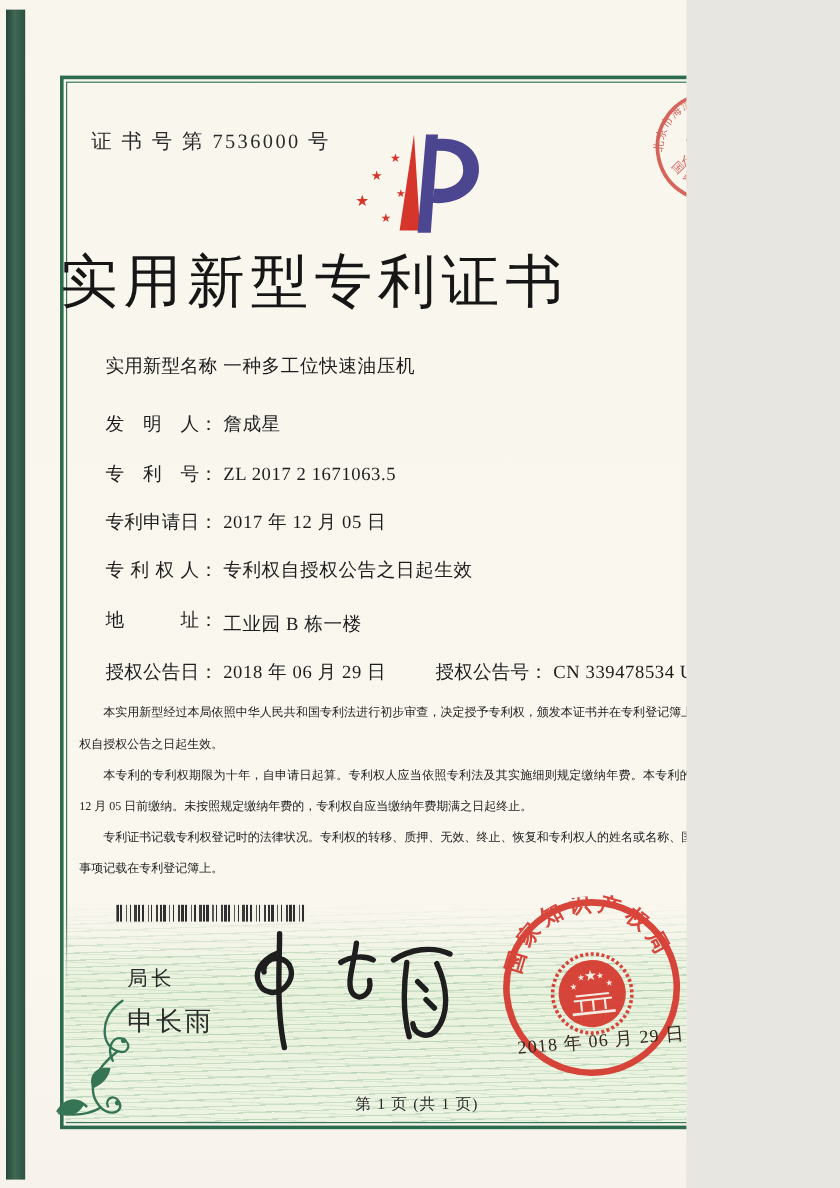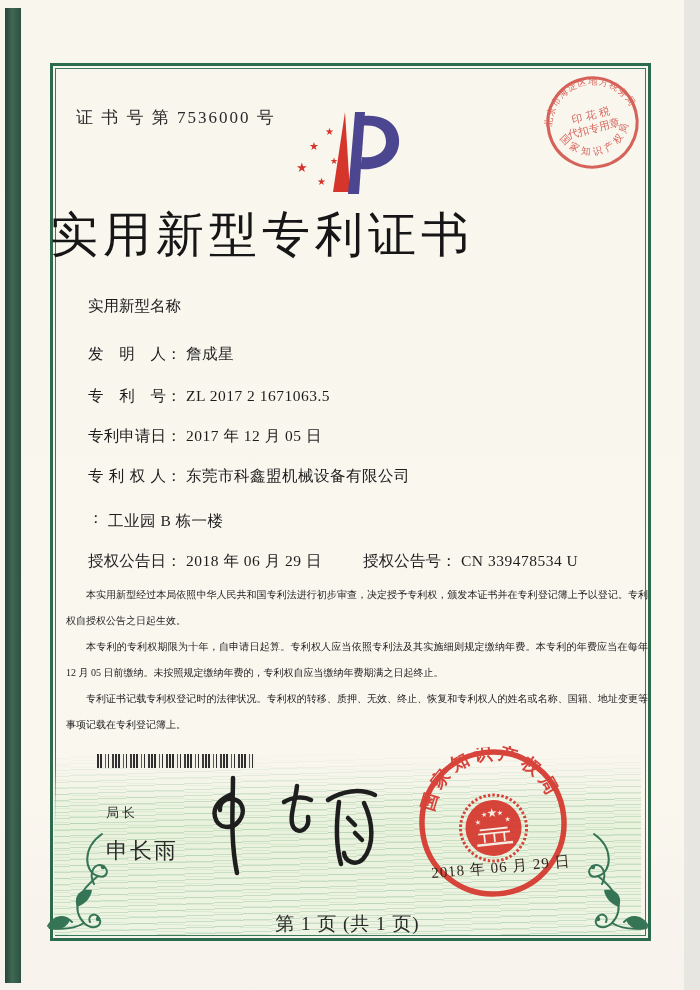--- a/index.html
+++ b/index.html
@@ -1,17 +1,17 @@
 <!DOCTYPE html>
 <html><head>
 <meta charset="utf-8">
 <style>
   html,body{margin:0;padding:0;background:#e8e6e0;}
   .photo{
-    position:relative;width:684px;height:990px;overflow:hidden;
+    position:relative;width:572px;height:990px;overflow:hidden;
     background:linear-gradient(180deg,#f9f6ee 0%,#faf7ef 80%,#f7f3ec 100%);
     font-family:"Liberation Serif","DejaVu Serif",serif;color:#1d1d1d;
   }
   .spine{
     position:absolute;left:5px;top:8px;width:16px;height:975px;
     background:linear-gradient(90deg,#24463a,#416853 45%,#2b5142);
   }
   .frame{
     position:absolute;left:50px;top:63px;width:595px;height:872px;
     border:3px solid #2c6b4e;
@@ -44,35 +44,35 @@
     font-size:10px;line-height:26px;text-align:justify;color:#222;
   }
   .bodytext p{margin:0;text-indent:2em;}
   .barcode{
     position:absolute;left:97px;top:754px;width:158px;height:14px;
     background:repeating-linear-gradient(90deg,
       #2e2e2e 0 2px,#f3f1e8 2px 3px,#2e2e2e 3px 5px,#f3f1e8 5px 8px,
       #585858 8px 9px,#f3f1e8 9px 11px,#2e2e2e 11px 12px,#f3f1e8 12px 15px,
       #3b3b3b 15px 17px,#f3f1e8 17px 18px);
   }
-  .officer-title{position:absolute;left:106px;top:804px;font-size:13px;letter-spacing:3px;font-family:"Liberation Sans","DejaVu Sans",sans-serif;color:#2b2b2b;}
+  .officer-title{position:absolute;left:106px;top:804px;font-size:17px;letter-spacing:3px;font-family:"Liberation Sans","DejaVu Sans",sans-serif;color:#2b2b2b;}
   .officer-name{position:absolute;left:106px;top:836px;font-size:22px;letter-spacing:2px;font-family:"Liberation Sans","DejaVu Sans",sans-serif;color:#2b2b2b;}
   .signature{position:absolute;left:192px;top:770px;width:192px;height:110px;}
   .seal{position:absolute;left:417px;top:747px;width:152px;height:152px;transform:rotate(-6deg);opacity:.93;}
   .seal-date{
     position:absolute;left:431px;top:858px;font-size:15px;letter-spacing:1px;
     color:#34261f;transform:rotate(-5deg);white-space:nowrap;
   }
   .stamp{position:absolute;left:544px;top:74px;width:97px;height:97px;transform:rotate(-14deg);opacity:.85;}
   .flourish{position:absolute;width:68px;height:106px;}
   .fl-left{left:42px;top:832px;}
   .fl-right{left:586px;top:832px;transform:scaleX(-1);}
   .footer{
     position:absolute;left:50px;top:911px;width:595px;text-align:center;
-    font-size:19px;letter-spacing:1px;color:#2a2a2a;
+    font-size:13px;letter-spacing:1px;color:#2a2a2a;
   }
   svg text{font-family:"DejaVu Sans","Liberation Sans",sans-serif;}
 </style>
 </head>
 <body>
 
 <div class="photo">
 
   <div class="spine"></div>
 
@@ -125,42 +125,44 @@
     <polygon points="57,4 45,84 62,84" fill="#d5352b"></polygon>
     <polygon points="67,4 77,4 71,86 60,86" fill="#4c4690"></polygon>
     <path d="M75,8 C101,5 113,21 111,36 C109,54 91,63 72,61 L74,49 C89,51 98,43 98,34 C98,22 89,16 73,18 Z" fill="#4c4690"></path>
   </svg>
 
   <div class="title">实用新型专利证书</div>
 
   <div class="row r1">
     <span class="lbl">实用新型名称</span>
       <span class="colon">：</span>
+    <span class="val">一种多工位快速油压机</span>
   </div>
   <div class="row r2">
     <span class="lbl">发明人</span>
       <span class="colon">：</span>
     <span class="val">詹成星</span>
   </div>
   <div class="row r3">
     <span class="lbl">专利号</span>
       <span class="colon">：</span>
     <span class="val">ZL 2017 2 1671063.5</span>
   </div>
   <div class="row r4">
     <span class="lbl">专利申请日</span>
       <span class="colon">：</span>
     <span class="val">2017 年 12 月 05 日</span>
   </div>
   <div class="row r5">
     <span class="lbl">专利权人</span>
       <span class="colon">：</span>
-    <span class="val">东莞市科鑫盟机械设备有限公司</span>
+    <span class="val">专利权自授权公告之日起生效</span>
   </div>
   <div class="row r6">
+    <span class="lbl">地址</span>
       <span class="colon">：</span>
     <span class="val">
       <div class="l2">工业园 B 栋一楼</div>
     </span>
   </div>
   <div class="row r7">
     <span class="lbl">授权公告日</span>
       <span class="colon">：</span>
     <span class="val">2018 年 06 月 29 日</span>
   </div>

